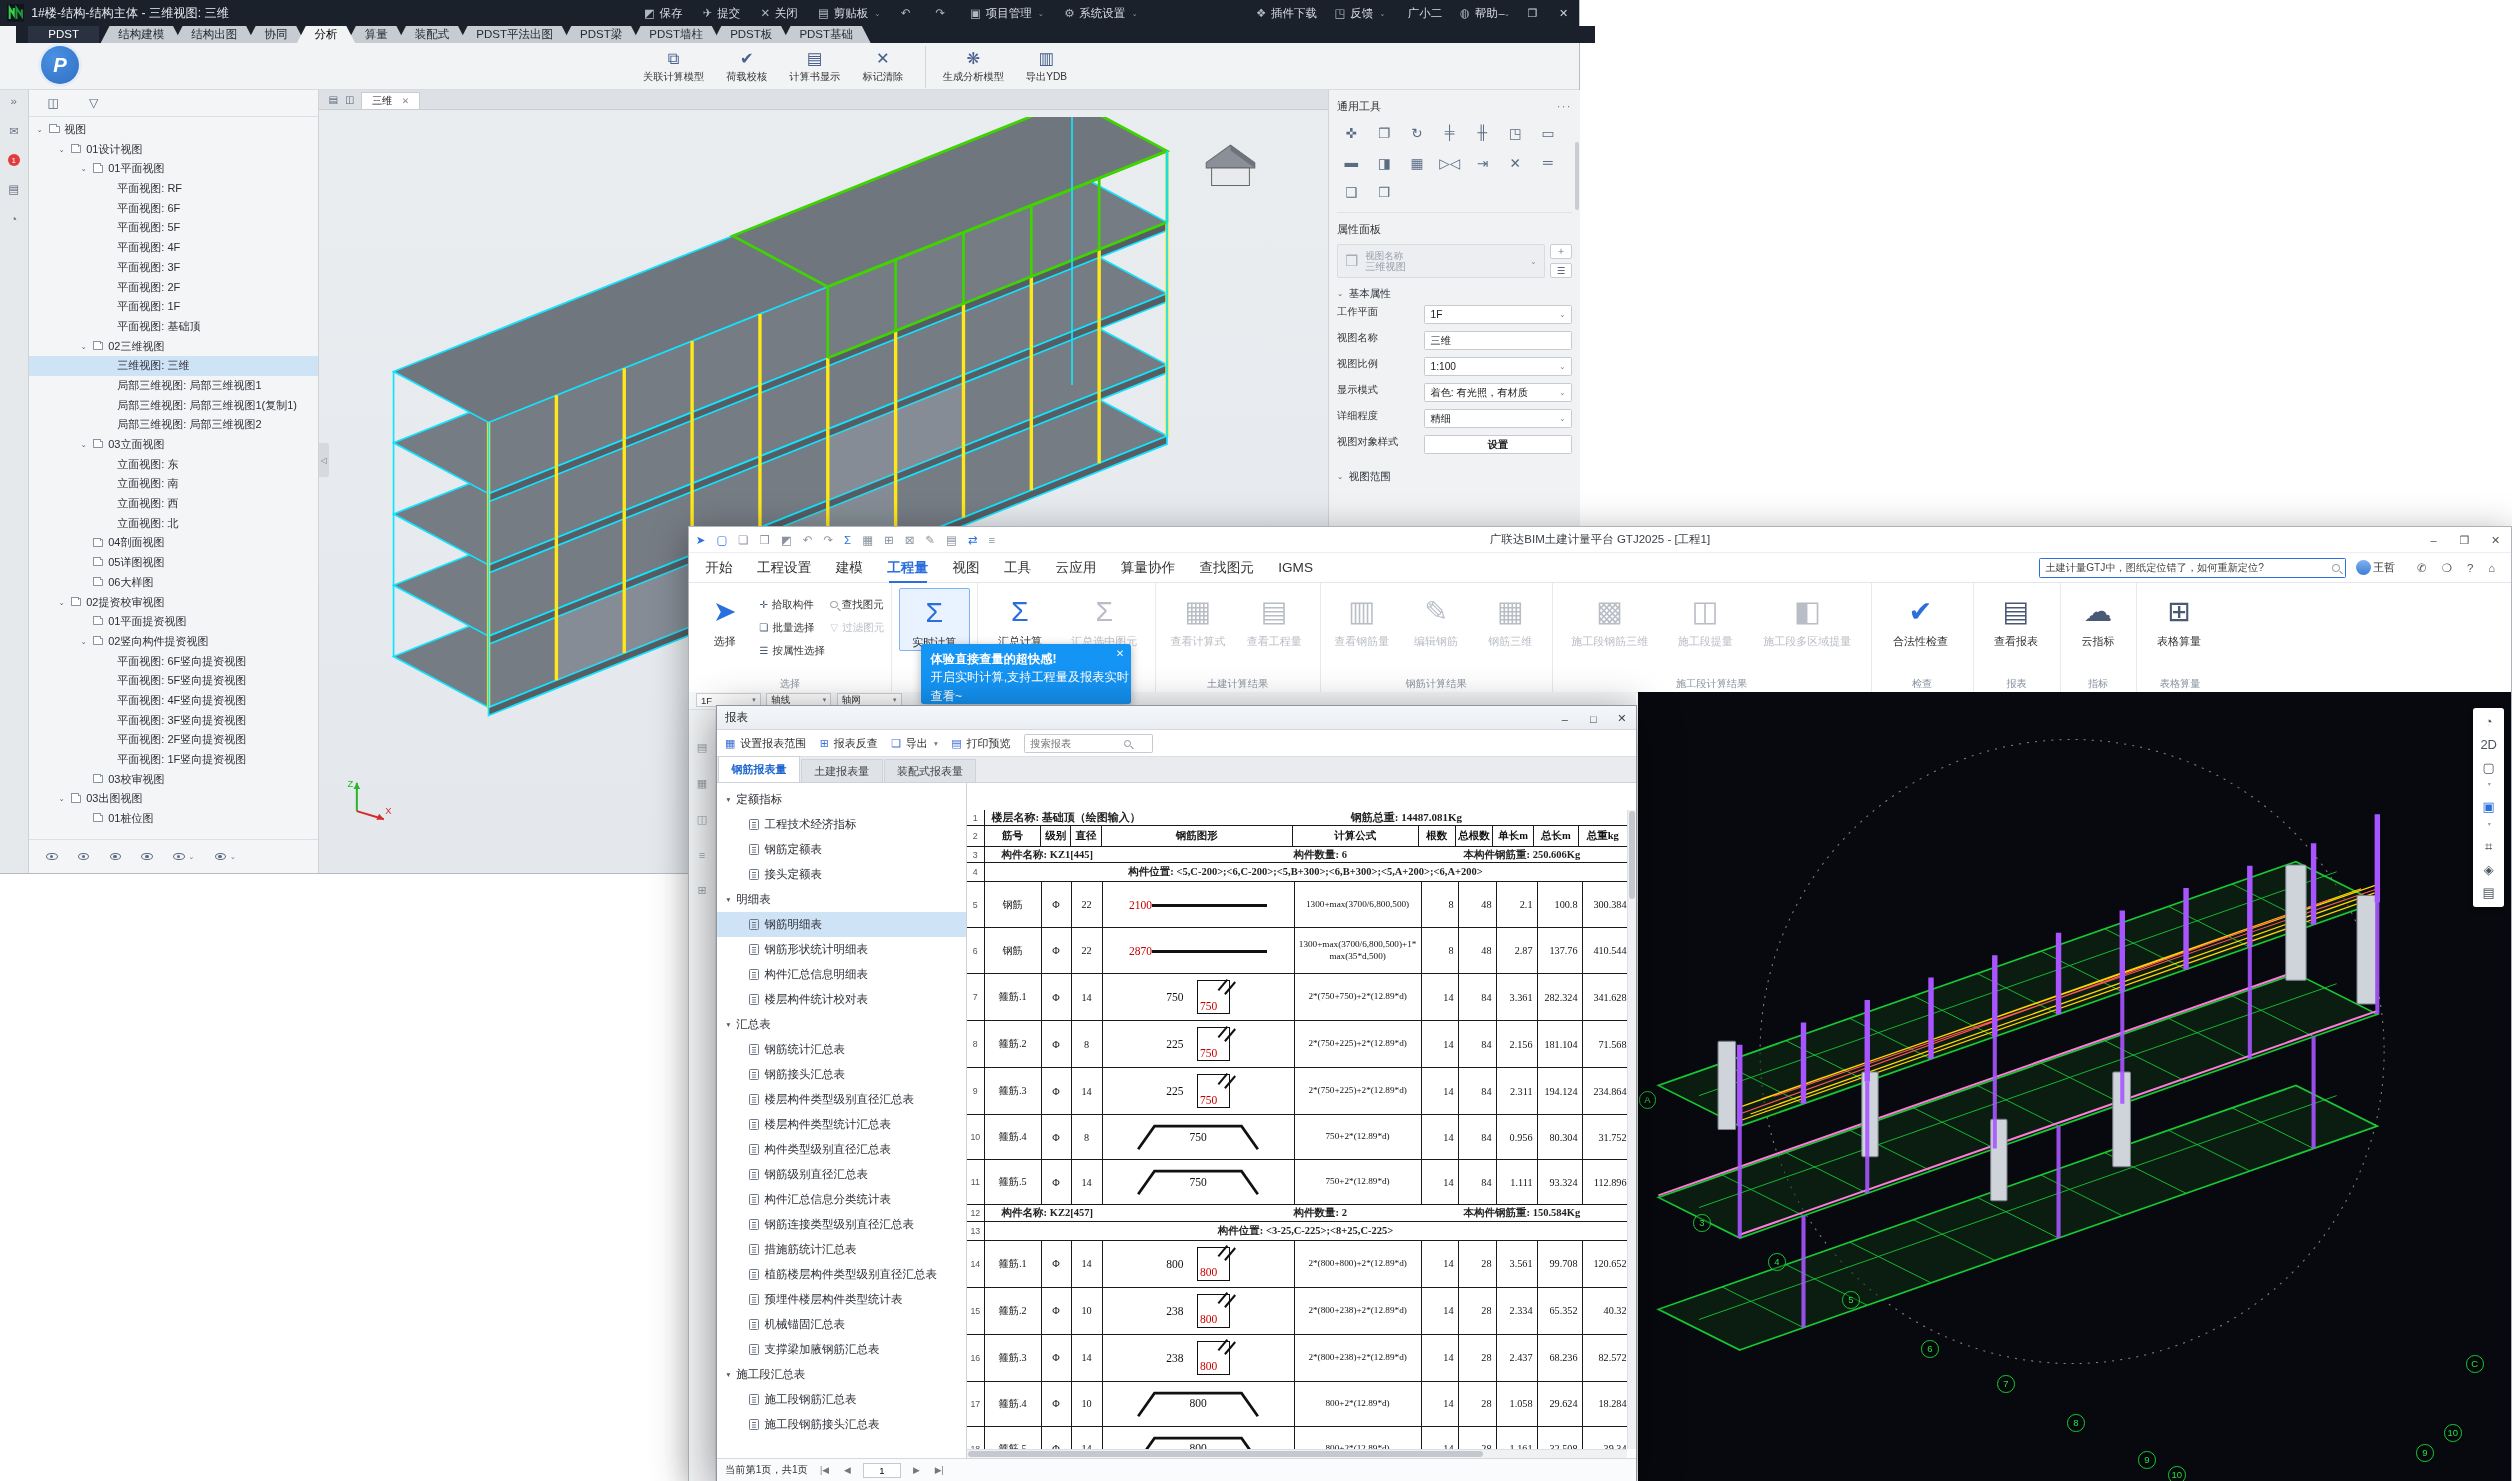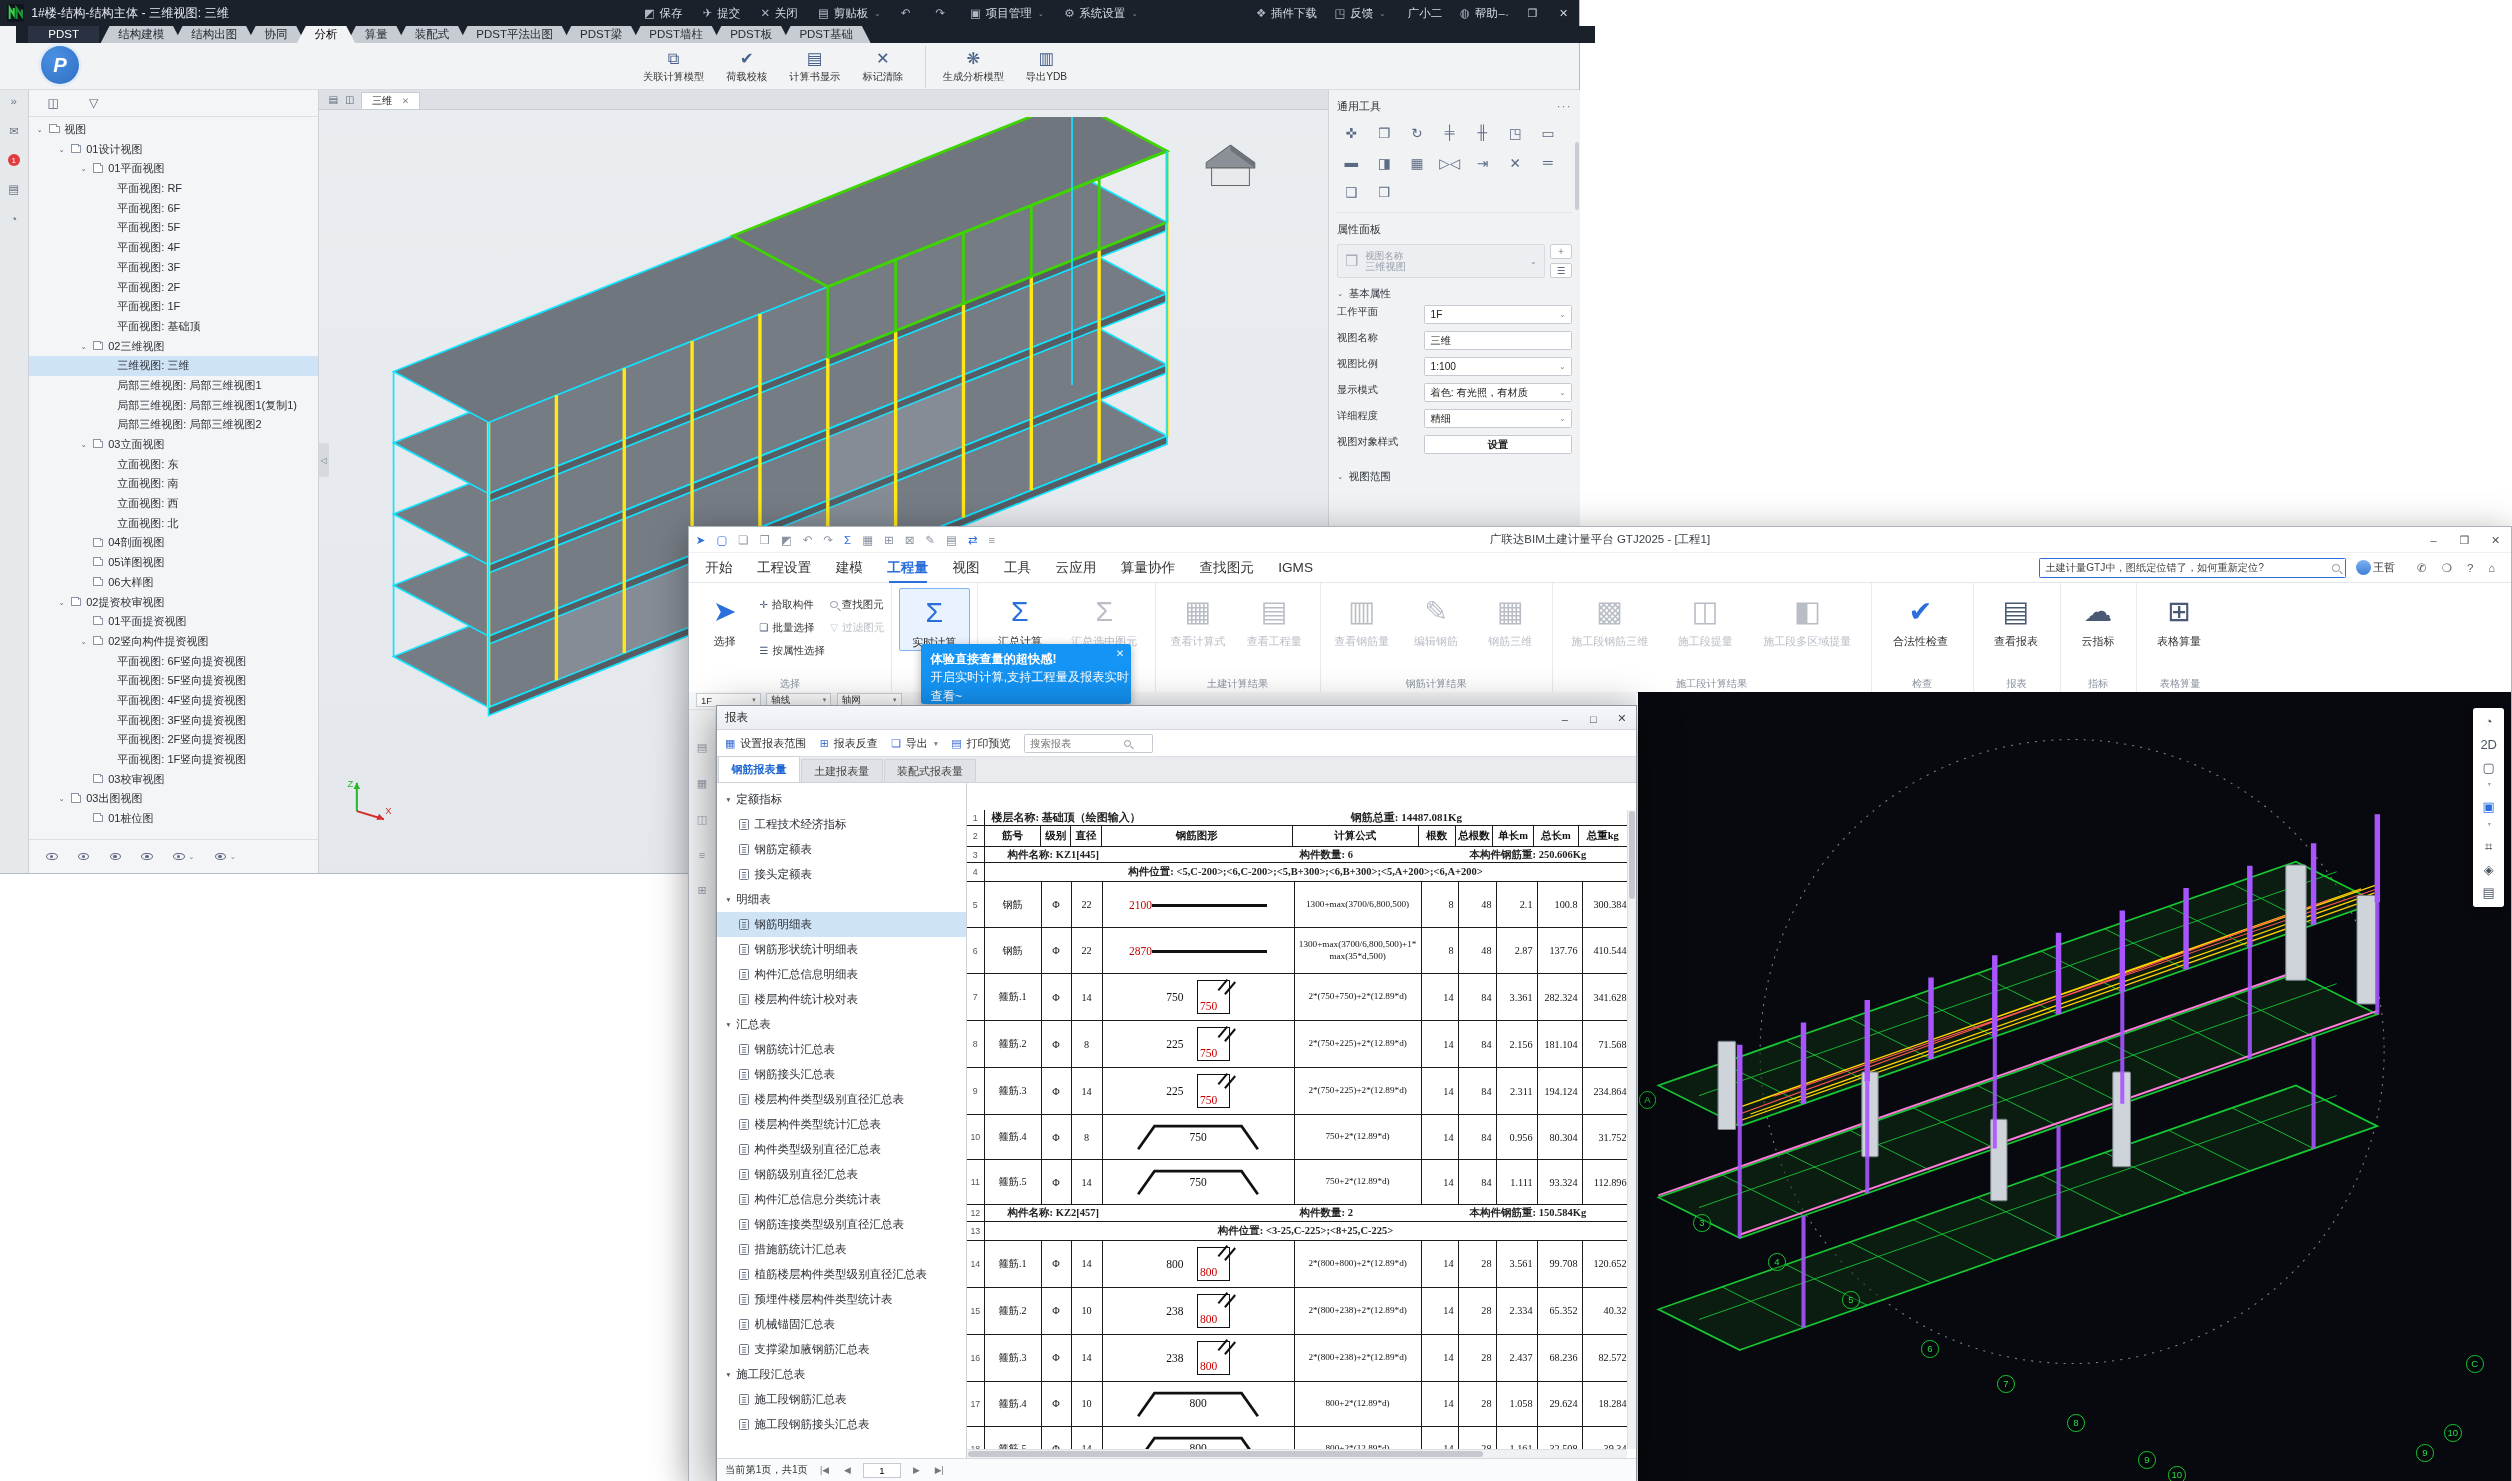--- a/index.html
+++ b/index.html
@@ -149,21 +149,21 @@
 .r-tool .g{color:#3f6fd8;font-size:11px}
 #r-search{width:129px;height:19px;border:0.7px solid #c6cad0;border-radius:1.4px;display:flex;align-items:center;padding:0 5.4px;color:#999;font-size:10.2px;gap:5.4px}
 #r-search input{border:none;outline:none;width:88px;font-size:10.2px;color:#333;font-family:inherit}
 #r-tabs{height:26px;background:#e9ebee;border-bottom:0.7px solid #cfd3d9;display:flex;align-items:flex-end;padding-left:1.4px}
 .r-tab{height:23px;display:flex;align-items:center;padding:0 12.2px;font-size:11px;color:#444;background:#dfe2e6;border:0.7px solid #cfd3d9;border-bottom:none;margin-right:1.4px}
 .r-tab[data-active="true"]{background:#fff;color:#1e66d0;height:26px;font-weight:bold}
 #r-body{position:absolute;top:77px;left:0;right:0;bottom:23px}
 #r-tree{position:absolute;left:0;top:0;bottom:0;width:250px;border-right:0.7px solid #cfd3d9;overflow:hidden;padding-top:4.1px}
 .rt{height:25px;display:flex;align-items:center;gap:6.1px;font-size:11.5px;color:#2b2f36;white-space:nowrap}
 .rt[data-level="0"]{padding-left:9.5px}
-.rt[data-level="1"]{padding-left:22px}
+.rt[data-level="1"]{padding-left:32px}
 .rt[data-sel="true"]{background:#cfe3f7}
 .rt .tri{display:none;font-size:7.5px;color:#556}
 .rt[data-level="0"] .tri{display:inline}
 .rt .dic{display:none;width:9.5px;height:11.5px;border:0.9px solid #6f7888;border-radius:1.4px;position:relative;flex:0 0 auto}
 .rt .dic::before{content:"";position:absolute;left:1.7px;top:2.4px;width:4.7px;height:1.1px;background:#6f7888;box-shadow:0 2.4px 0 #6f7888,0 4.7px 0 #6f7888}
 .rt[data-level="1"] .dic{display:inline-block}
 #r-right{position:absolute;left:250px;top:0;right:0;bottom:0}
 #r-check{height:27px;display:flex;align-items:center;gap:6.1px;padding-left:24.4px;font-size:11.2px;color:#222}
 .cbx{width:11.5px;height:11.5px;background:#1f6ce0;border-radius:1.4px;position:relative}
 .cbx::after{content:"";position:absolute;left:3.4px;top:1.4px;width:3.4px;height:6.1px;border:solid #fff;border-width:0 1.4px 1.4px 0;transform:rotate(42deg)}
@@ -182,21 +182,21 @@
 #t-head{height:20.3px;border-bottom:1px solid #1a1a1a}
 #t-head .t-c{font-weight:bold;font-size:10.5px}
 #t-rows{position:absolute;top:37px;left:0;right:0;bottom:0;overflow:hidden}
 .t-row[data-kind="component"]{height:16.3px}
 .t-row[data-kind="position"]{height:19px}
 .t-row[data-kind="line"]{height:46px}
 .t-row[data-kind="box"]{height:47px}
 .t-row[data-kind="open"]{height:45px}
 .comp-cells,.pos-cell,.rebar-cells{display:none}
 .t-row[data-kind="component"] .comp-cells{display:flex;flex:1;align-items:center;font-weight:bold;font-size:10.5px}
-.comp-cells .cc-name{margin-left:23px;width:292px}
+.comp-cells .cc-name{margin-left:17px;width:292px}
 .comp-cells .cc-qty{width:170px}
 .t-row[data-kind="position"] .pos-cell{display:flex;flex:1;align-items:center;justify-content:center;font-weight:bold;font-size:10.5px}
 .t-row[data-kind="line"] .rebar-cells,.t-row[data-kind="box"] .rebar-cells,.t-row[data-kind="open"] .rebar-cells{display:flex;flex:1}
 .shp{width:100%;height:100%;position:relative;display:flex;align-items:center;justify-content:center}
 .shp-line,.shp-box,.shp-open{display:none}
 .t-row[data-kind="line"] .shp-line{display:flex;flex-direction:row;align-items:center;justify-content:center}
 .t-row[data-kind="box"] .shp-box{display:flex;align-items:center;gap:13.6px}
 .t-row[data-kind="open"] .shp-open{display:block;position:relative;width:136px;height:35px}
 .dim{font-size:11.5px;color:#111}
 .dim-red{font-size:11.5px;color:#c80000}

